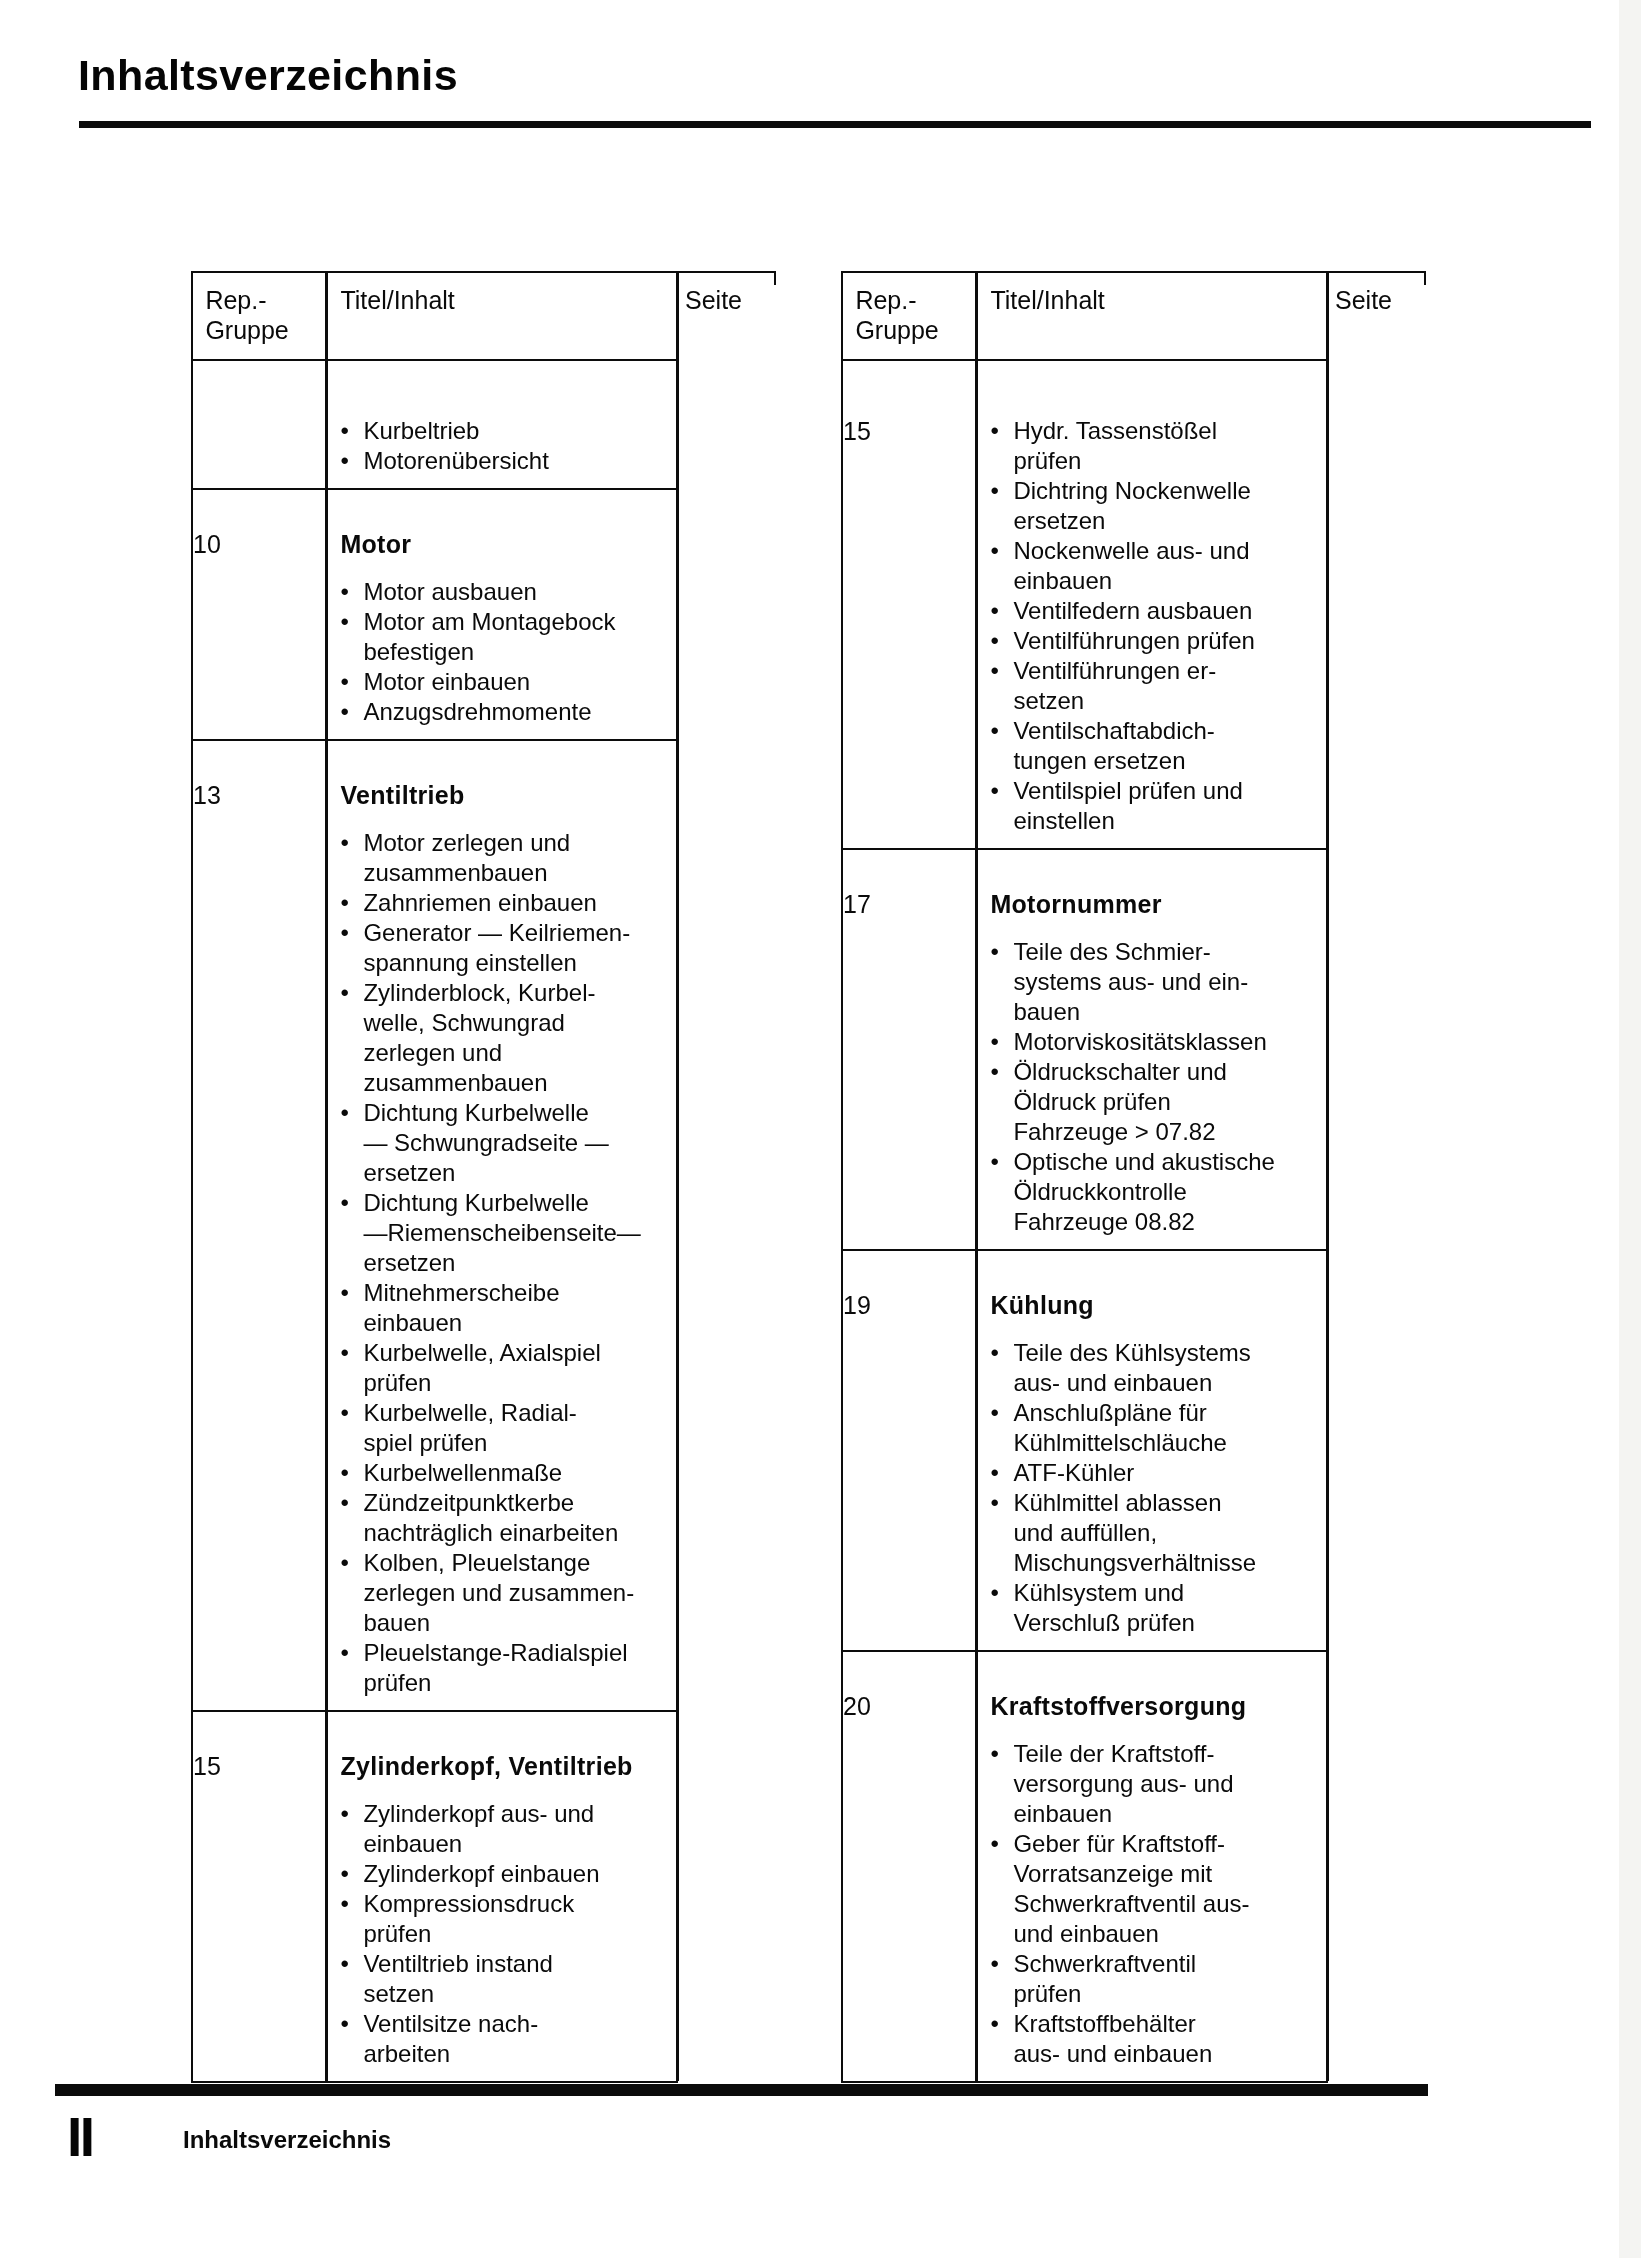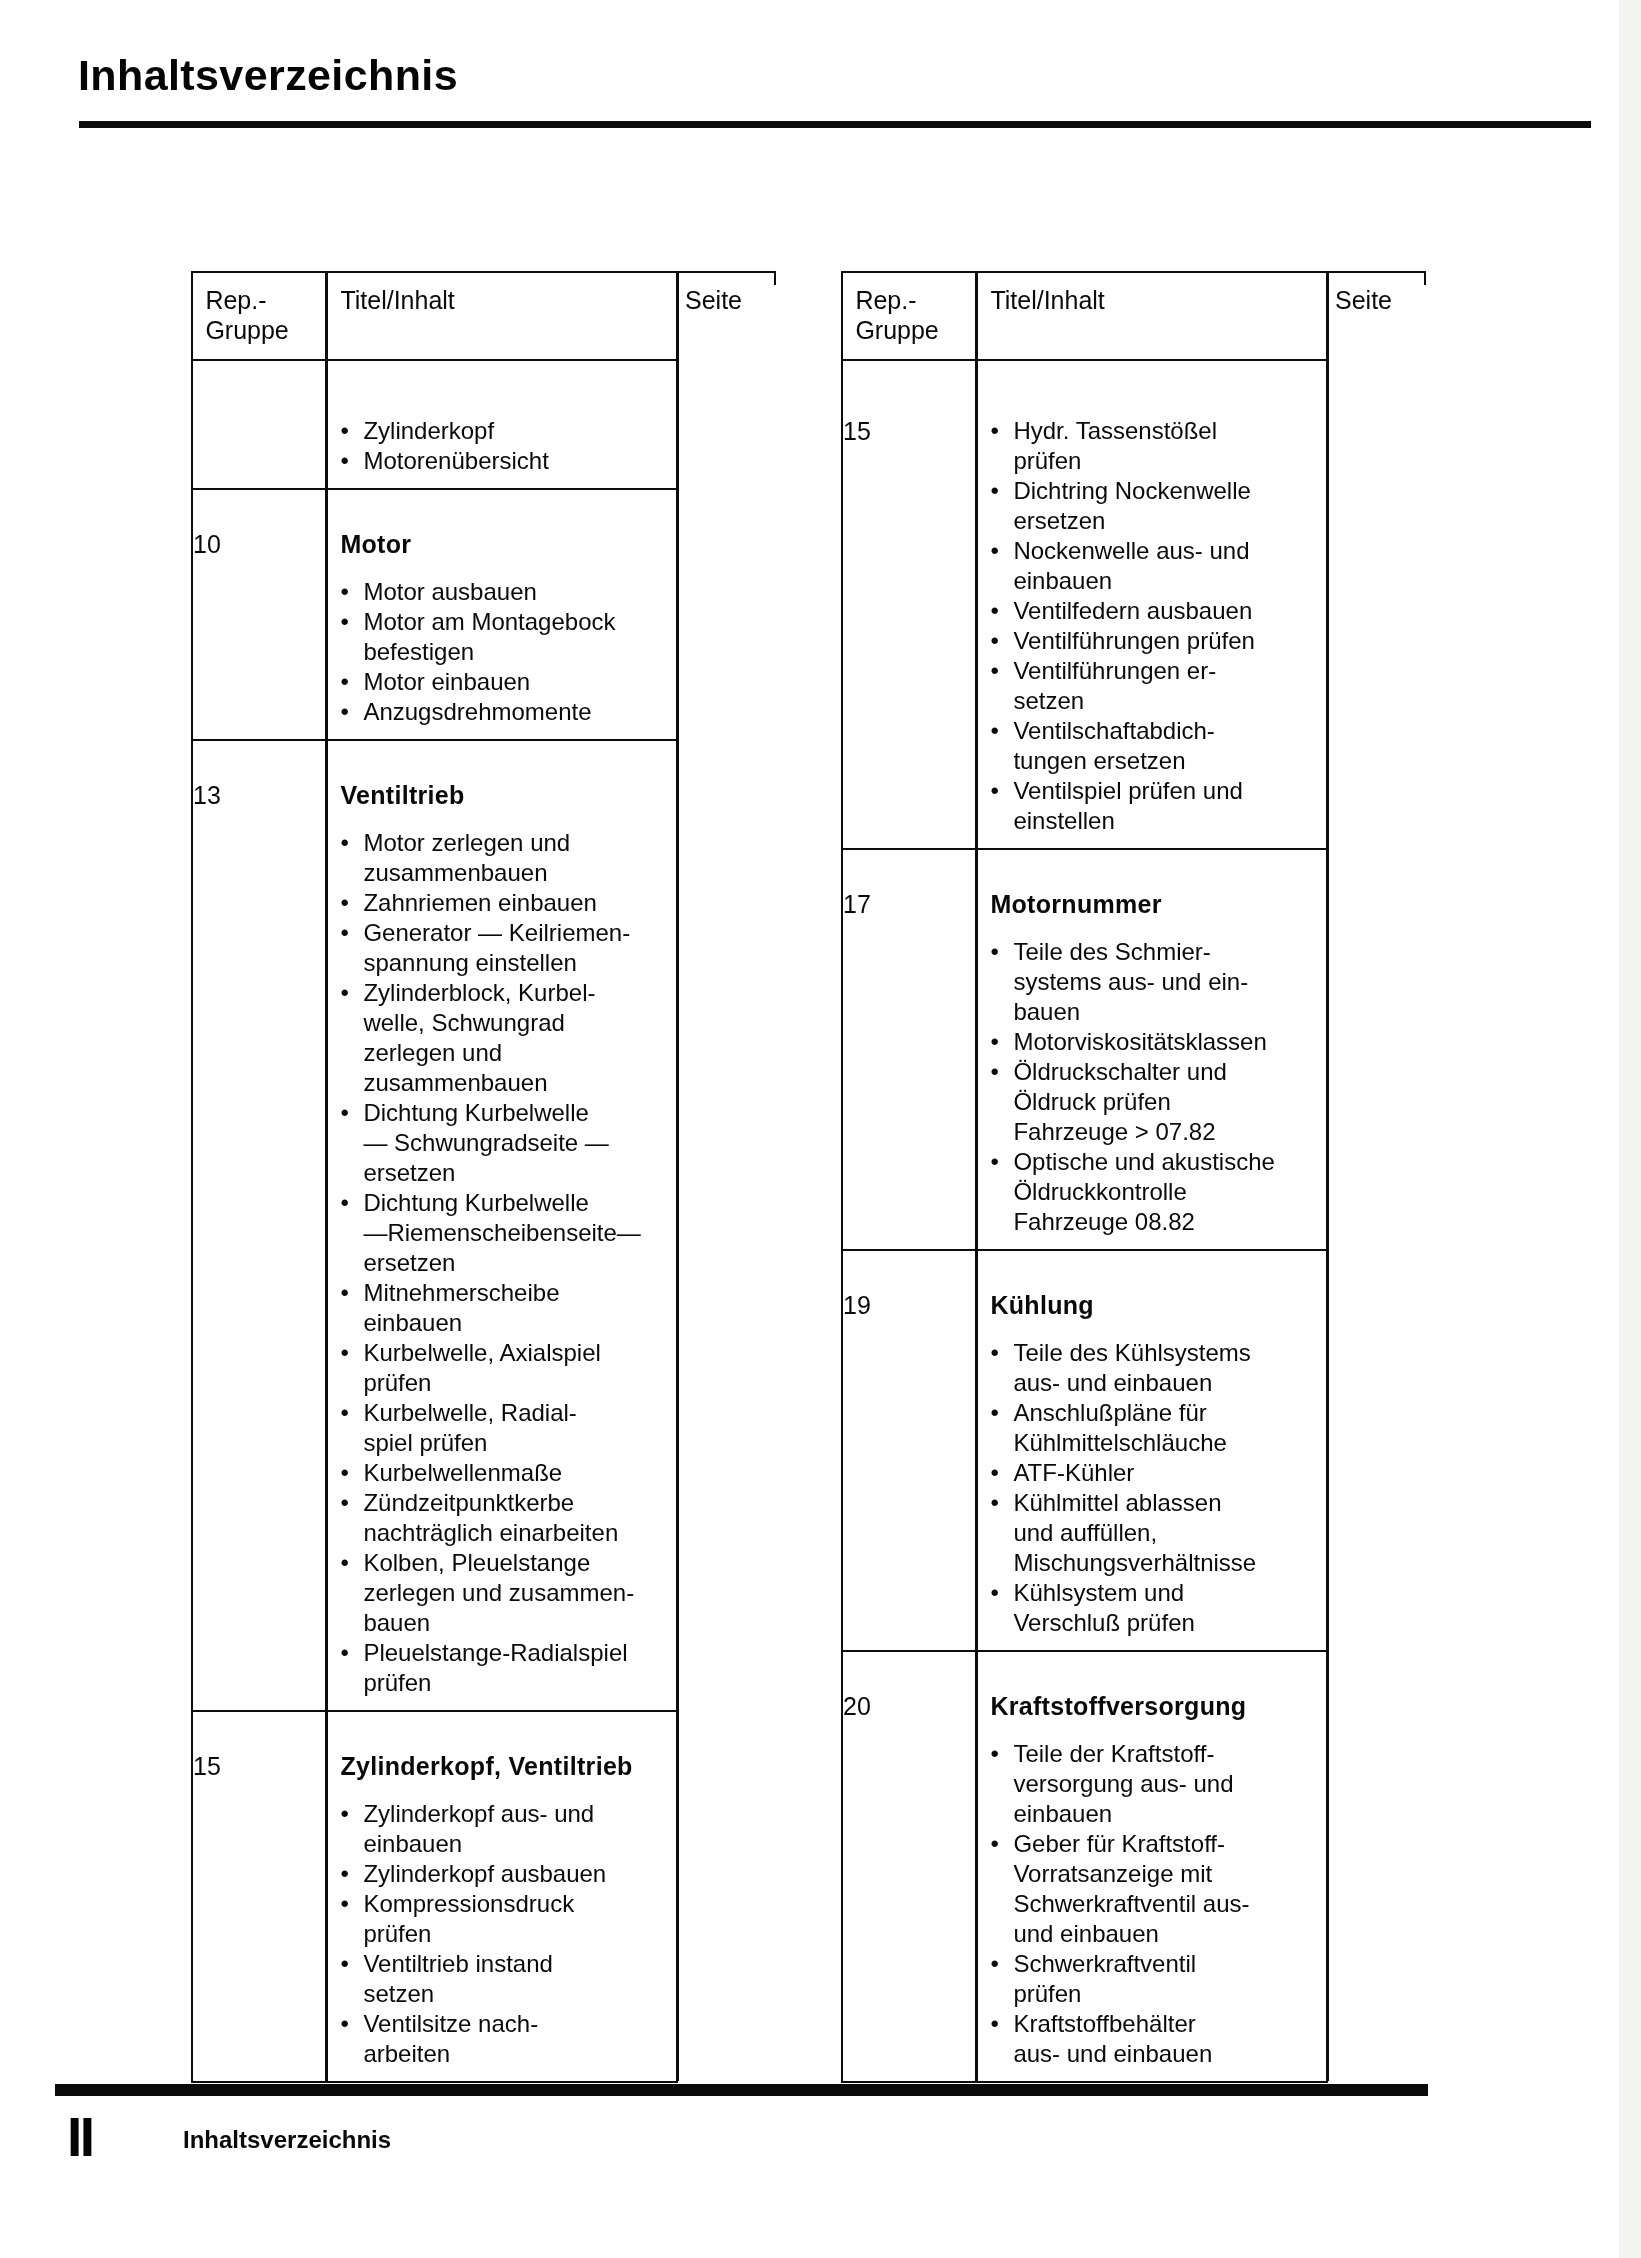--- a/index.html
+++ b/index.html
@@ -156,21 +156,21 @@
       <div class="th group">Rep.-
 Gruppe</div>
       <div class="th title">Titel/Inhalt</div>
       <div class="th page">Seite</div>
     </div>
     <div class="tbody">
         <div class="section no-heading">
           <div class="gnum" style="grid-row: 1;"></div>
           <div class="item" style="grid-row: 1;">
             <span class="bullet">•</span>
-            <span class="lines">Zylinderkopf</span>
+            <span class="lines">Kurbeltrieb</span>
           </div>
           <div class="pnum" style="grid-row: 1;">1</div>
           <div class="item" style="grid-row: 2;">
             <span class="bullet">•</span>
             <span class="lines">Motorenübersicht</span>
           </div>
           <div class="pnum" style="grid-row: 2;">2</div>
         </div>
         <div class="section">
           <div class="gnum" style="grid-row: 1;">10</div>
@@ -268,21 +268,21 @@
         <div class="section">
           <div class="gnum" style="grid-row: 1;">15</div>
           <div class="heading" style="grid-row: 1;">Zylinderkopf, Ventiltrieb</div>
           <div class="item" style="grid-row: 2;">
             <span class="bullet">•</span>
             <span class="lines">Zylinderkopf aus- und<br>einbauen</span>
           </div>
           <div class="pnum" style="grid-row: 2;">42</div>
           <div class="item" style="grid-row: 3;">
             <span class="bullet">•</span>
-            <span class="lines">Zylinderkopf ausbauen</span>
+            <span class="lines">Zylinderkopf einbauen</span>
           </div>
           <div class="pnum" style="grid-row: 3;">44</div>
           <div class="item" style="grid-row: 4;">
             <span class="bullet">•</span>
             <span class="lines">Kompressionsdruck<br>prüfen</span>
           </div>
           <div class="pnum" style="grid-row: 4;">45</div>
           <div class="item" style="grid-row: 5;">
             <span class="bullet">•</span>
             <span class="lines">Ventiltrieb instand<br>setzen</span>

